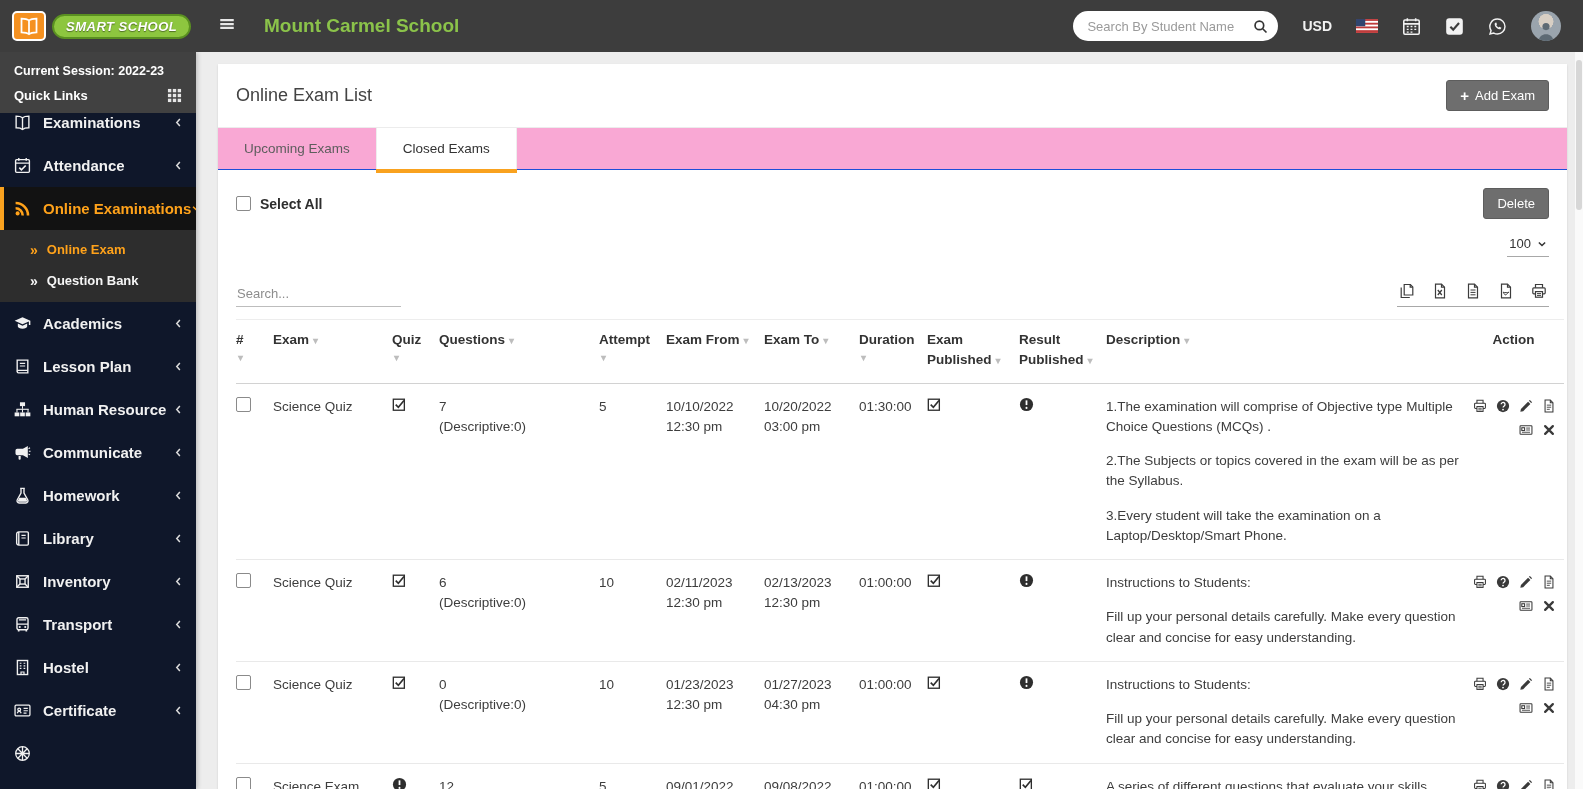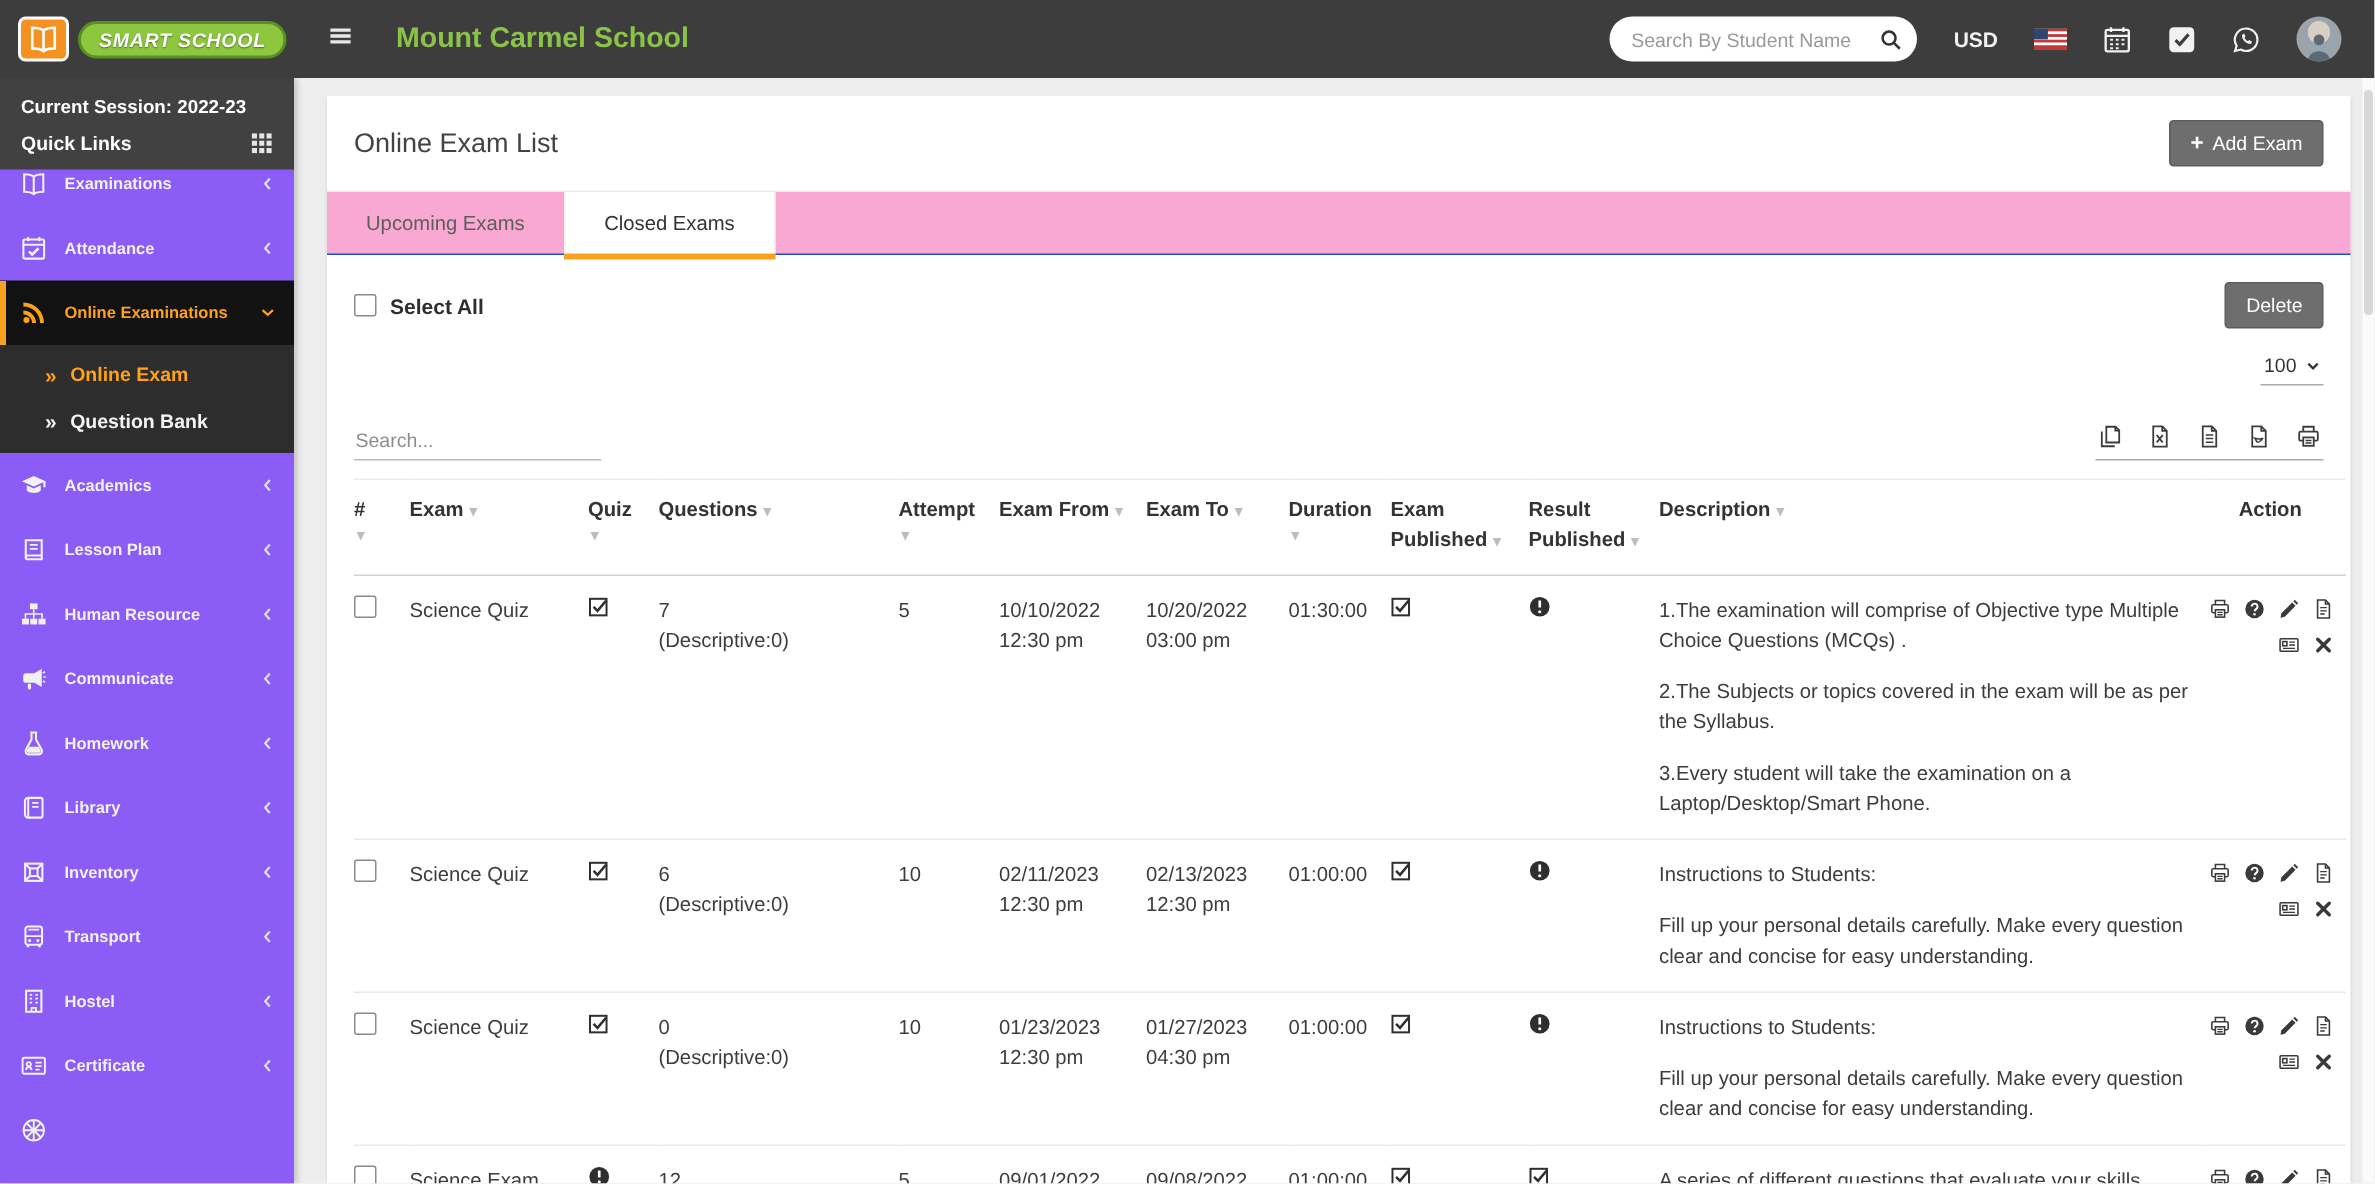--- a/index.html
+++ b/index.html
@@ -30,33 +30,33 @@
   .currency { color:#f2f2f2; font-size:14px; font-weight:bold; cursor:pointer; }
   .nav-ico { width:19px; height:19px; color:#f2f2f2; cursor:pointer; display:inline-flex; }
   .nav-ico svg { width:100%; height:100%; }
   .flag { width:22px; height:14px; display:inline-flex; cursor:pointer; }
   .avatar { width:30px; height:30px; border-radius:50%; overflow:hidden; cursor:pointer;
             background:radial-gradient(circle at 50% 35%, #d8cfc4 0 30%, #9aa4ad 31% 100%); 
             display:flex; align-items:flex-end; justify-content:center; }
   .avatar svg { width:22px; height:22px; color:#5d6a74; }
 
   
-  .sidebar { position:absolute; top:52px; left:0; bottom:0; width:196px; background:#8b5cf6;
+  .sidebar { position:absolute; top:52px; left:0; bottom:0; width:196px; background:#0f172a;
              overflow:hidden; box-shadow:2px 0 4px rgba(0,0,0,.18); z-index:10; }
   .session { padding:12px 14px 10px; background:#414141; color:#fff; }
   .session-line { font-size:12.5px; font-weight:bold; margin-bottom:10px; white-space:nowrap; }
   .quick-row { display:flex; align-items:center; justify-content:space-between; cursor:pointer; }
   .quick-row .ql { font-size:13px; font-weight:bold; color:#fff; }
   .quick-row .gicon { width:15px; height:15px; color:#e6e6e6; }
   .menu { margin-top:-12px; }
   .side-item { height:43px; display:flex; align-items:center; padding:0 12px 0 14px;
                color:#f1f1f1; cursor:pointer; position:relative; }
   .side-item .icon { width:17px; height:17px; margin-right:12px; flex:0 0 auto; display:inline-flex; }
   .side-item .icon svg { width:100%; height:100%; }
-  .side-item .lbl { font-size:11px; font-weight:bold; white-space:nowrap; }
+  .side-item .lbl { font-size:15px; font-weight:bold; white-space:nowrap; }
   .side-item .chev { margin-left:auto; width:11px; height:11px; color:#dcdcdc; display:inline-flex; }
   .side-item.active { background:#121212; color:#ffa21a; box-shadow:inset 4px 0 0 #f9a21f; }
   .side-item.active .chev { color:#ffa21a; }
   .submenu { background:#2d2d2d; padding:4px 0 6px; }
   .sub-item { height:31px; display:flex; align-items:center; padding-left:30px; gap:9px;
               color:#f5f5f5; font-size:13px; font-weight:bold; cursor:pointer; }
   .sub-item .ang { font-size:14px; }
   .sub-item.active { color:#ffa21a; }
 
   

